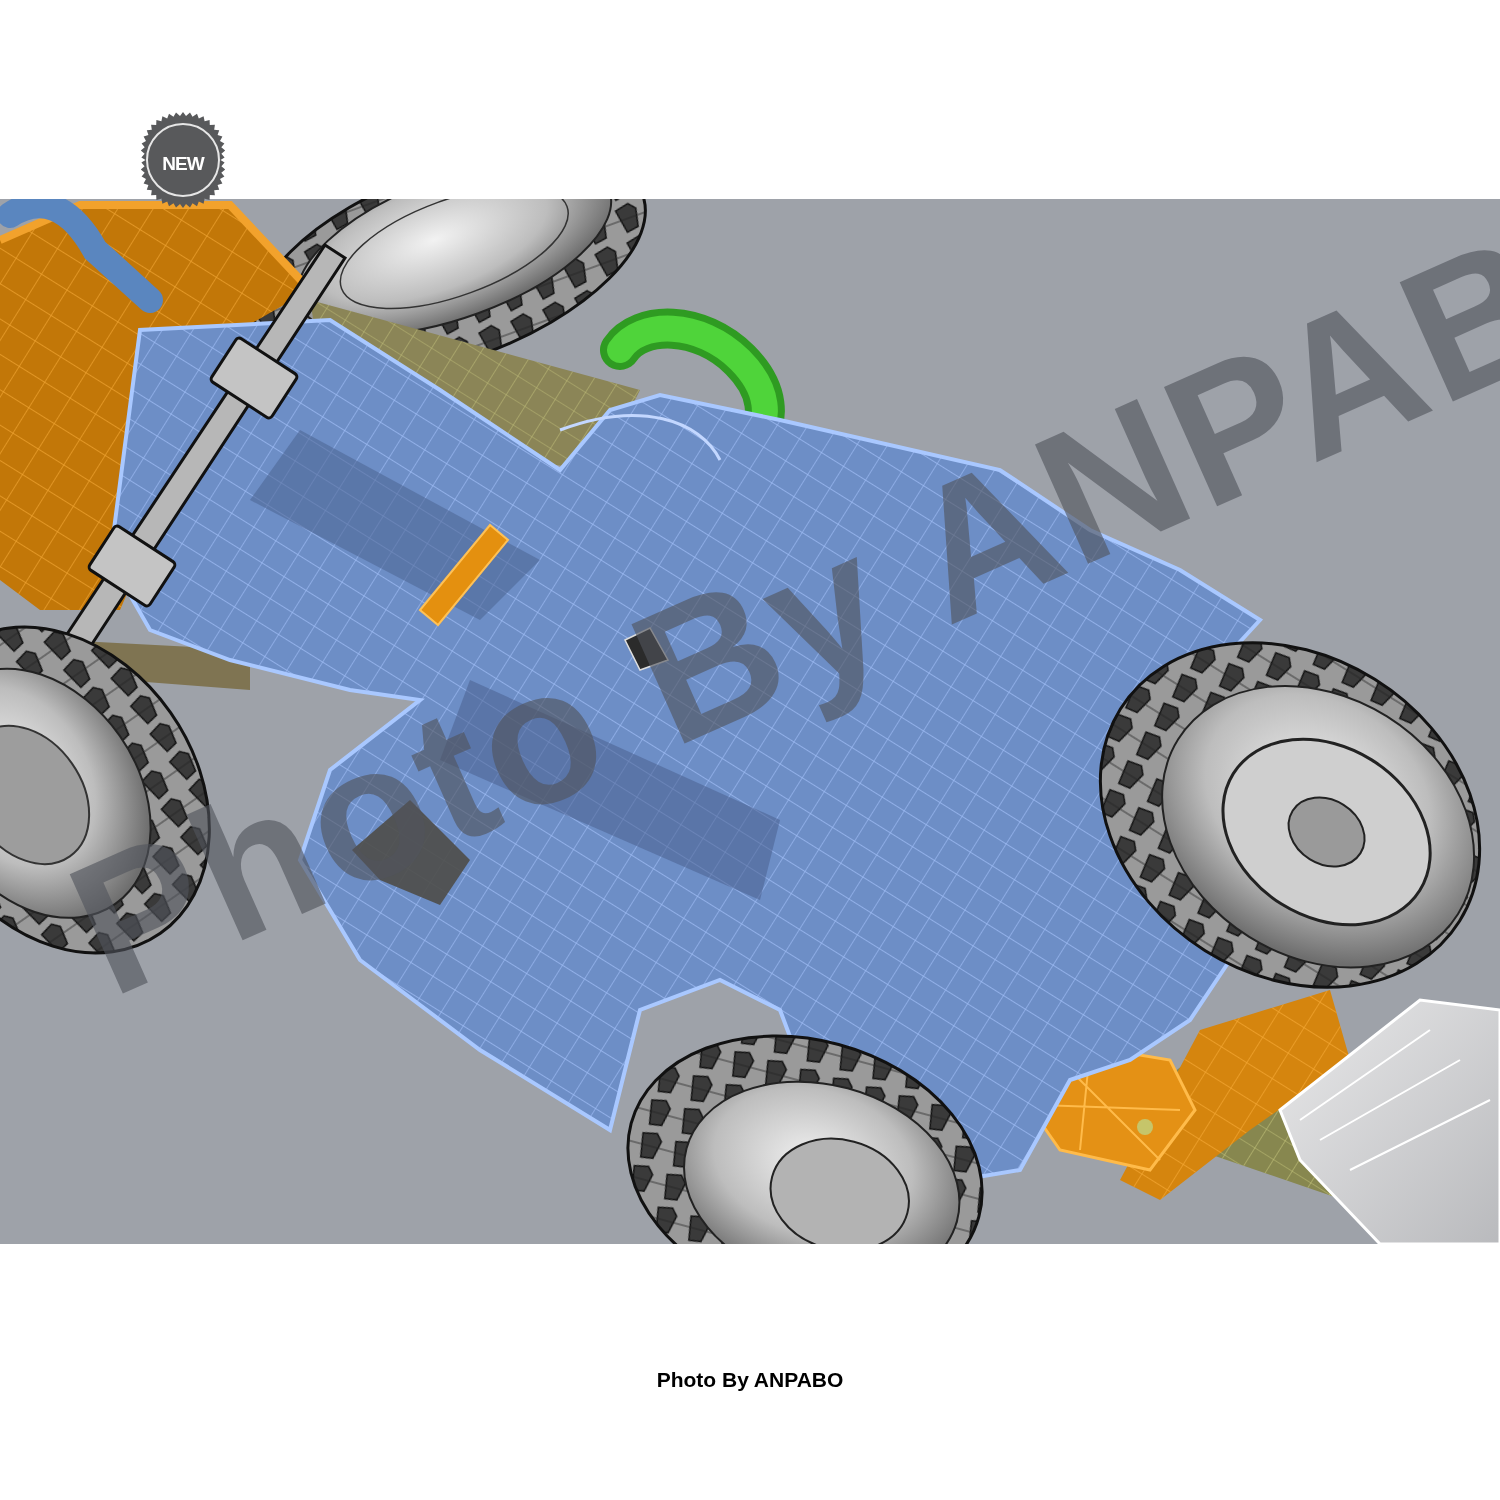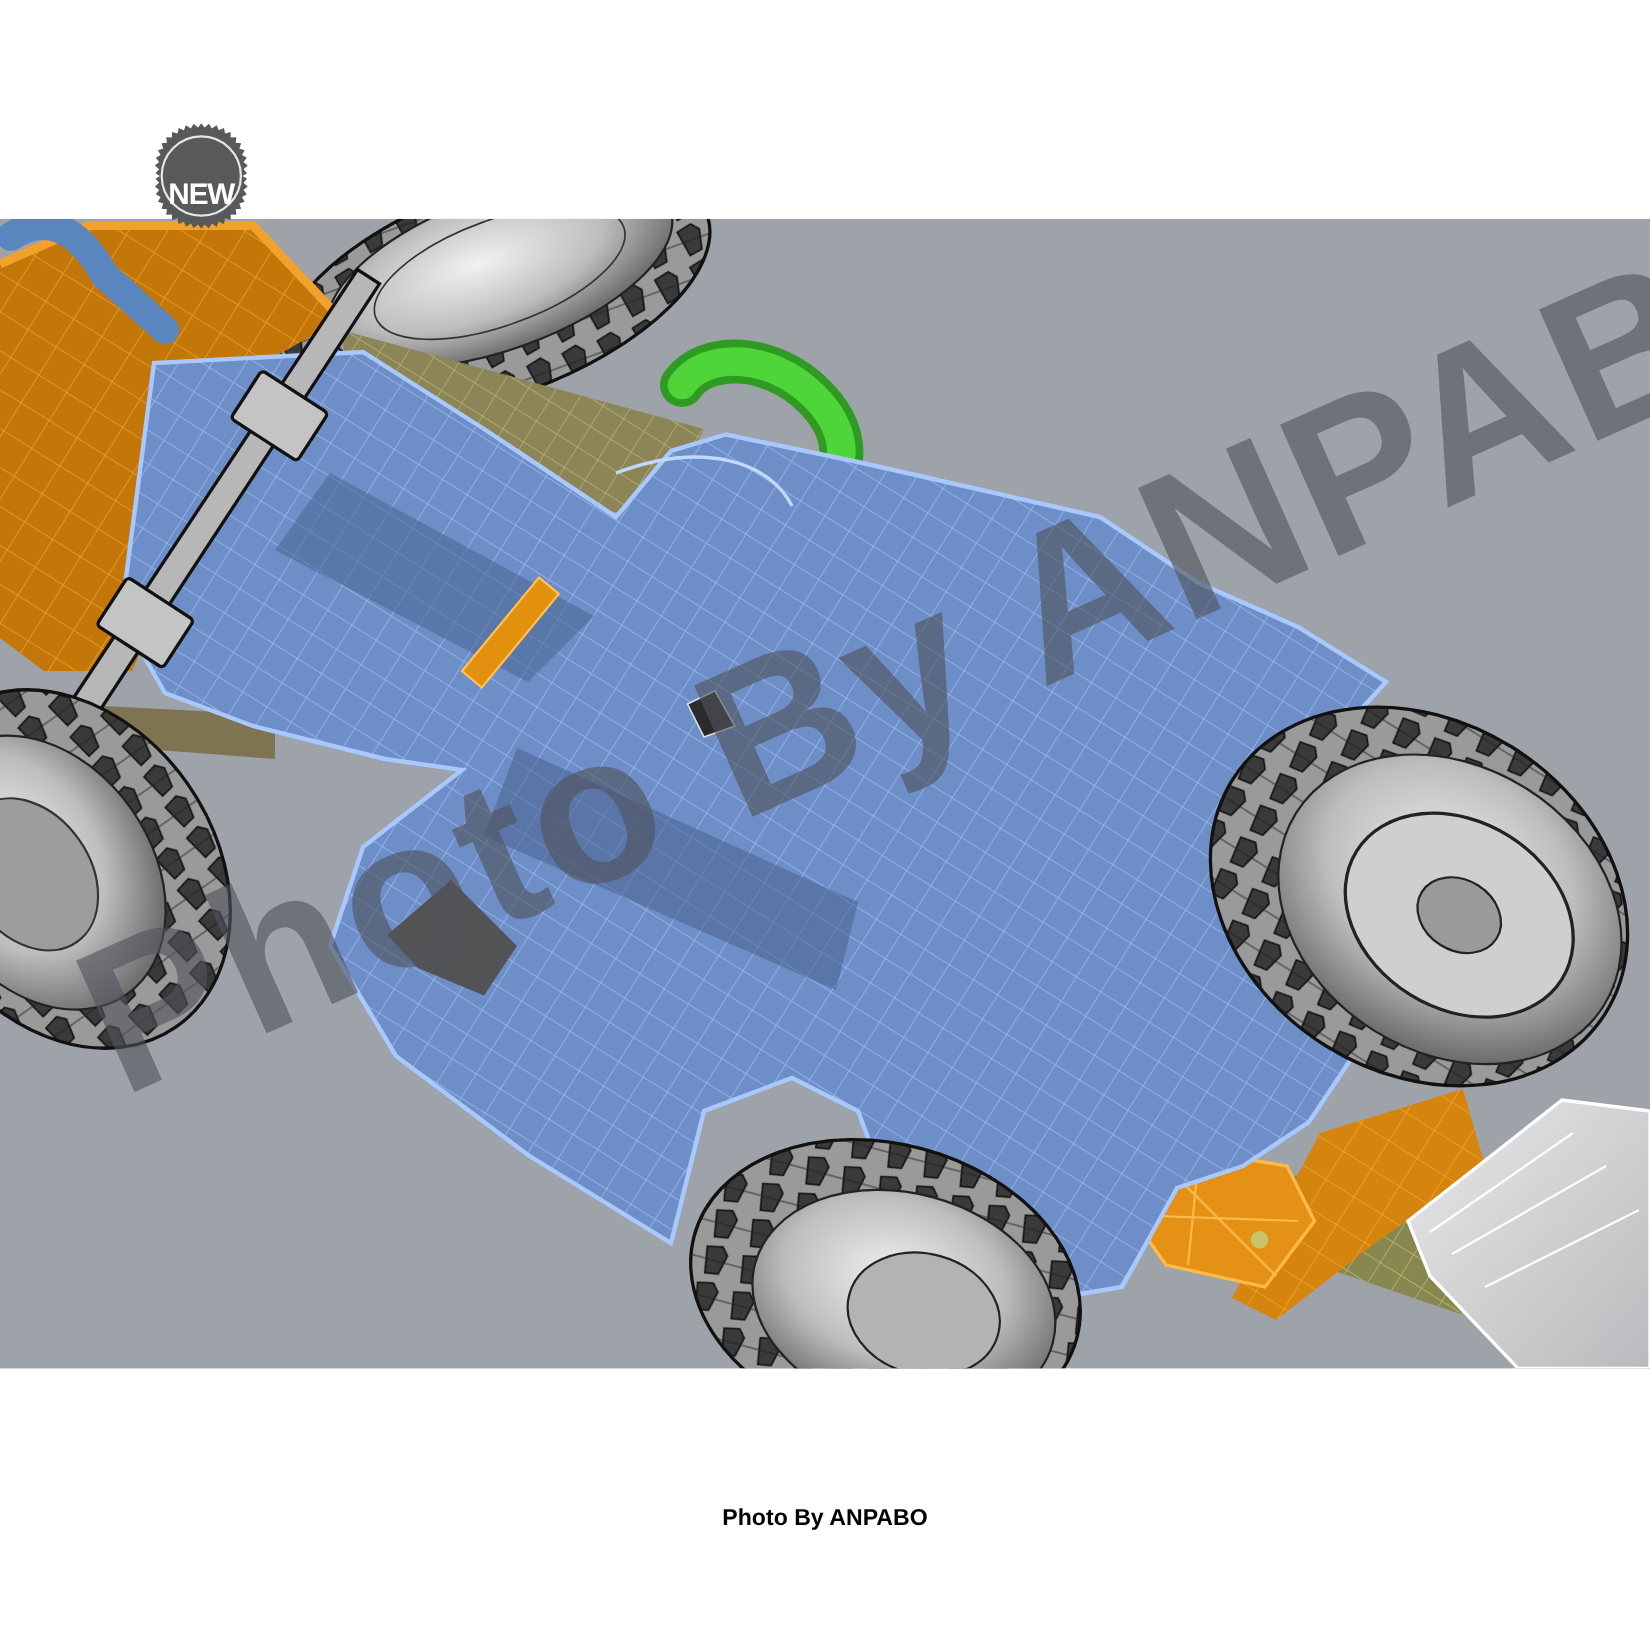--- a/index.html
+++ b/index.html
@@ -3,23 +3,23 @@
   <meta charset="utf-8">
   <style>
     html, body { margin: 0; padding: 0; background: #ffffff; }
     body { width: 1500px; height: 1500px; position: relative; overflow: hidden;
            font-family: "Liberation Sans", sans-serif; }
     .viewport { position: absolute; left: 0; top: 199px; width: 1500px; height: 1045px;
                 background: #9ea2a9; overflow: hidden; }
     .viewport svg { position: absolute; left: 0; top: 0; }
     .badge { position: absolute; left: 133px; top: 110px; width: 100px; height: 100px; }
     .badge svg { position: absolute; left: 0; top: 0; }
-    .badge-text { position: absolute; left: 0; top: 16px; width: 100px; height: 100px;
+    .badge-text { position: absolute; left: 0; top: 4px; width: 100px; height: 100px;
                   display: flex; align-items: center; justify-content: center;
-                  color: #ffffff; font-weight: bold; font-size: 27px; letter-spacing: -1px; }
+                  color: #ffffff; font-weight: bold; font-size: 19px; letter-spacing: -1px; }
     .watermark { position: absolute; left: 40px; top: 640px; width: 1500px;
                  transform-origin: 0 0; transform: rotate(-24deg);
                  font-family: "Liberation Sans", sans-serif; font-weight: bold;
                  font-size: 190px; letter-spacing: 4px; color: rgba(80,84,92,0.62);
                  white-space: nowrap; pointer-events: none; }
     .caption { position: absolute; left: 0; top: 1368px; width: 1500px; text-align: center;
                font-weight: bold; font-size: 21px; color: #000000; }
   </style>
 </head>
 <body>

